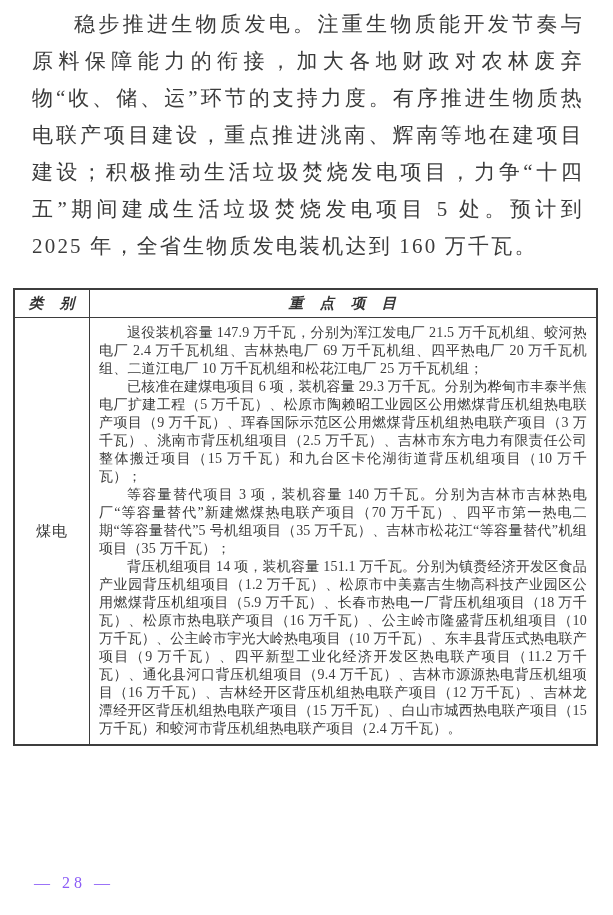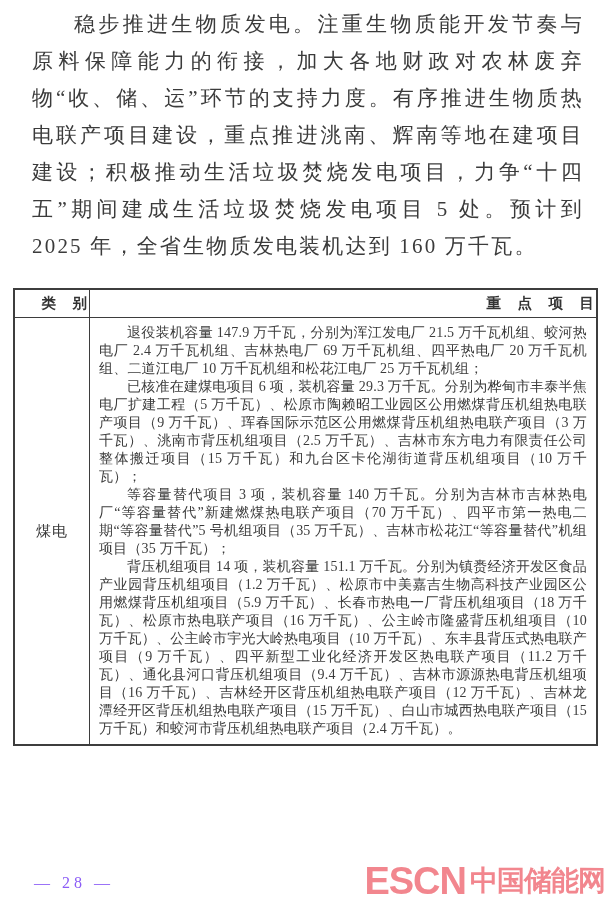--- a/index.html
+++ b/index.html
@@ -52,27 +52,28 @@
     vertical-align: middle;
     font-family: "Liberation Sans", "DejaVu Sans", sans-serif;
     font-weight: 700;
     font-size: 17px;
     letter-spacing: 1px;
     color: #333333;
   }
   .cat-col { width: 72px; }
   .t-h {
     height: 25px;
-    text-align: right;
+    text-align: center;
     vertical-align: middle;
     font-family: "Liberation Sans", "DejaVu Sans", sans-serif;
     font-weight: 700;
     font-size: 14.5px;
     color: #333333;
     letter-spacing: 1px;
+    font-style: italic;
   }
   .cat {
     text-align: center;
     vertical-align: middle;
     font-size: 15px;
     letter-spacing: 1px;
     color: #3b3b3b;
   }
   .content {
     padding: 6px 9px 6px 9px;
@@ -142,18 +143,14 @@
           <p>等容量替代项目 3 项，装机容量 140 万千瓦。分别为吉林市吉林热电厂“等容量替代”新建燃煤热电联产项目（70 万千瓦）、四平市第一热电二期“等容量替代”5 号机组项目（35 万千瓦）、吉林市松花江“等容量替代”机组项目（35 万千瓦）；</p>
           <p>背压机组项目 14 项，装机容量 151.1 万千瓦。分别为镇赉经济开发区食品产业园背压机组项目（1.2 万千瓦）、松原市中美嘉吉生物高科技产业园区公用燃煤背压机组项目（5.9 万千瓦）、长春市热电一厂背压机组项目（18 万千瓦）、松原市热电联产项目（16 万千瓦）、公主岭市隆盛背压机组项目（10 万千瓦）、公主岭市宇光大岭热电项目（10 万千瓦）、东丰县背压式热电联产项目（9 万千瓦）、四平新型工业化经济开发区热电联产项目（11.2 万千瓦）、通化县河口背压机组项目（9.4 万千瓦）、吉林市源源热电背压机组项目（16 万千瓦）、吉林经开区背压机组热电联产项目（12 万千瓦）、吉林龙潭经开区背压机组热电联产项目（15 万千瓦）、白山市城西热电联产项目（15 万千瓦）和蛟河市背压机组热电联产项目（2.4 万千瓦）。</p>
         </td>
       </tr>
 
     </tbody>
   </table>
 
   <div class="page-number">— 28 —</div>
 
-  <div class="watermark">
-    <span class="wm-latin">ESCN</span>
-      <span class="wm-cjk">中国储能网</span>
-  </div>
 
 </div>
 
 </body></html>

